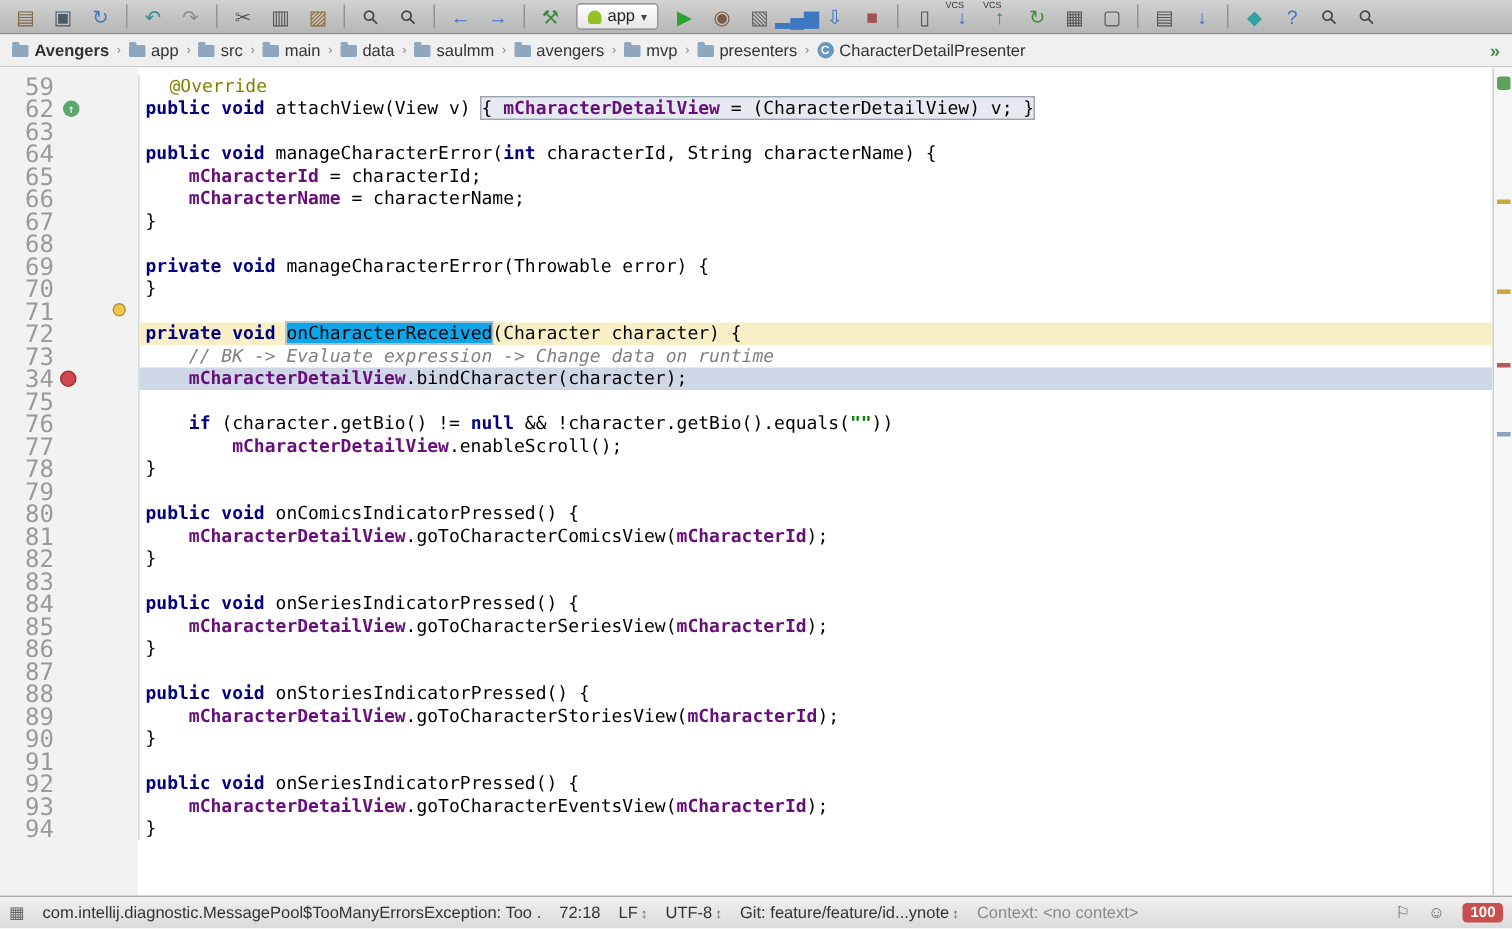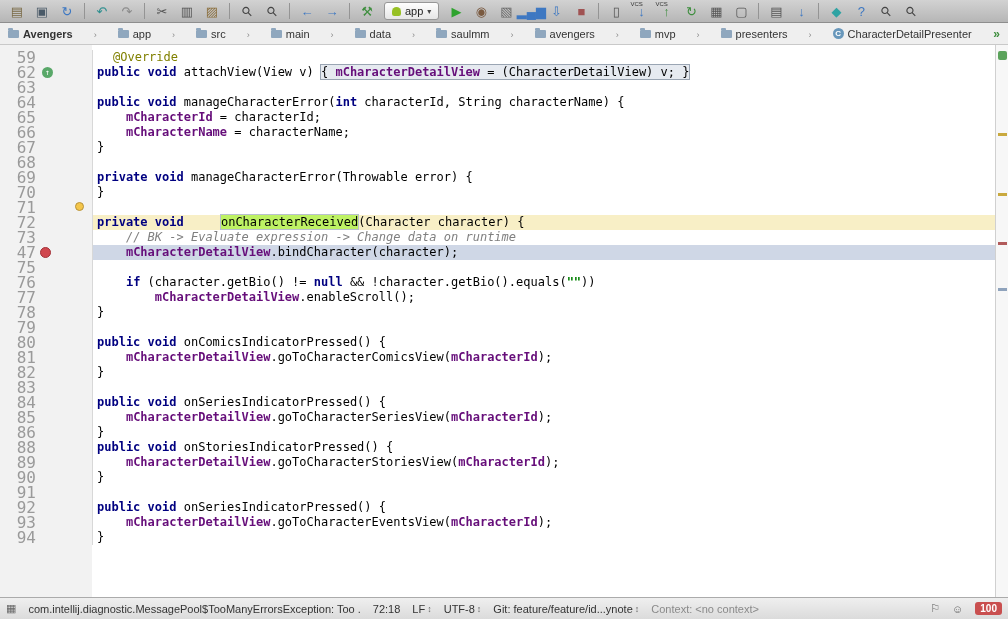--- a/index.html
+++ b/index.html
@@ -16,21 +16,21 @@
   .tb-icon .vcs-label{position:absolute;top:-1px;left:1px;font-size:6px;color:#333;transform:none;}
   .tb-sep{width:1px;height:16px;background:#949494;margin:0 4px;}
   .runconfig{height:18px;background:linear-gradient(#FEFEFE,#E6E6E6);border:1px solid #979797;border-radius:3px;
     display:flex;align-items:center;gap:4px;padding:0 7px;margin:0 4px;font-size:11px;color:#222;cursor:default;}
   .droid{width:9px;height:9px;border-radius:50% 50% 25% 25%;background:#97C024;}
   .caret-down{font-size:8px;color:#444;}
 
   
   .breadcrumbs{flex:0 0 22px;background:#EFEFEF;border-bottom:1px solid #C9C9C9;
     display:flex;align-items:center;padding:0 8px;font-size:11px;color:#333;}
-  .crumbs{display:flex;align-items:flex-end;gap:16px;}
+  .crumbs{display:flex;align-items:flex-start;}
   .crumb{display:flex;align-items:center;gap:4px;cursor:default;}
   .crumb.bold{font-weight:bold;}
   .bc-sep{color:#8A8A8A;margin:0 5px;font-size:9px;}
   .ico-folder{width:11px;height:8px;background:#8FA7BE;border-radius:1px;position:relative;display:inline-block;}
   .ico-folder::before{content:"";position:absolute;top:-2px;left:0;width:5px;height:2px;background:#8FA7BE;border-radius:1px 1px 0 0;}
   .ico-class{width:11px;height:11px;border-radius:50%;background:#6897BB;color:#fff;font-size:8px;font-weight:bold;
     display:flex;align-items:center;justify-content:center;}
   .bc-right{margin-left:auto;color:#3E8E3E;font-weight:bold;font-size:12px;cursor:default;}
 
   
@@ -46,21 +46,21 @@
     font-size:8px;line-height:11px;text-align:center;}
   .g-bulb{position:absolute;right:8px;top:2px;width:9px;height:9px;border-radius:50%;background:#F4C64A;border:1px solid #B8923A;}
   .code{flex:1;padding-left:4px;color:#000;cursor:text;}
   .line.caret-line .code{background:#F8EFC6;}
   .line.bp-line .code{background:#CFD7E6;}
   .tk-k{color:#000080;font-weight:bold;}
   .tk-f{color:#660E7A;font-weight:bold;}
   .tk-c{color:#808080;font-style:italic;}
   .tk-s{color:#008000;font-weight:bold;}
   .tk-a{color:#808000;margin-left:16px;}
-  .idhl{background:#bef264;outline:1px solid #B9C0CE;margin-left:30px;}
+  .idhl{background:#0ea5e9;outline:1px solid #B9C0CE;}
   .fold{background:#E6EAF0;outline:1px solid #9AA5B3;}
 
   .stripe{flex:0 0 13px;background:#F7F7F7;border-left:1px solid #D0D0D0;position:relative;}
   .inspect-ok{position:absolute;top:6px;left:2px;width:9px;height:9px;background:#5BA35B;border-radius:2px;}
   .mark{position:absolute;left:2px;width:9px;height:3px;}
 
   
   .statusbar{flex:0 0 22px;background:linear-gradient(#EFEFEF,#DBDBDB);border-top:1px solid #ABABAB;
     display:flex;align-items:center;padding:0 6px;font-size:11px;color:#333;gap:12px;}
   .sb-ico{color:#666;font-size:11px;cursor:default;}
@@ -186,33 +186,34 @@
         <div class="line"><div class="gutter"><span class="num">64</span><span class="gico"></span></div><div class="code"><span class="tk-k">public void</span><span class="tk-p"> manageCharacterError(</span><span class="tk-k">int</span><span class="tk-p"> characterId, String characterName) {</span></div></div>
         <div class="line"><div class="gutter"><span class="num">65</span><span class="gico"></span></div><div class="code"><span class="tk-p">    </span><span class="tk-f">mCharacterId</span><span class="tk-p"> = characterId;</span></div></div>
         <div class="line"><div class="gutter"><span class="num">66</span><span class="gico"></span></div><div class="code"><span class="tk-p">    </span><span class="tk-f">mCharacterName</span><span class="tk-p"> = characterName;</span></div></div>
         <div class="line"><div class="gutter"><span class="num">67</span><span class="gico"></span></div><div class="code"><span class="tk-p">}</span></div></div>
         <div class="line"><div class="gutter"><span class="num">68</span><span class="gico"></span></div><div class="code"></div></div>
         <div class="line"><div class="gutter"><span class="num">69</span><span class="gico"></span></div><div class="code"><span class="tk-k">private void</span><span class="tk-p"> manageCharacterError(Throwable error) {</span></div></div>
         <div class="line"><div class="gutter"><span class="num">70</span><span class="gico"></span></div><div class="code"><span class="tk-p">}</span></div></div>
         <div class="line"><div class="gutter"><span class="num">71</span><span class="gico"><span class="g-bulb"></span></span></div><div class="code"></div></div>
         <div class="line caret-line"><div class="gutter"><span class="num">72</span><span class="gico"></span></div><div class="code"><span class="tk-k">private void</span><span class="tk-p"> </span><span class="tk-p idhl">onCharacterReceived</span><span class="tk-p">(Character character) {</span></div></div>
         <div class="line"><div class="gutter"><span class="num">73</span><span class="gico"></span></div><div class="code"><span class="tk-p">    </span><span class="tk-c">// BK -&gt; Evaluate expression -&gt; Change data on runtime</span></div></div>
-        <div class="line bp-line"><div class="gutter"><span class="num">47</span><span class="gico"><span class="g-bp"></span></span></div><div class="code"><span class="tk-p">    </span><span class="tk-f">mCharacterDetailView</span><span class="tk-p">.bindCharacter(character);</span></div></div>
+        <div class="line bp-line"><div class="gutter"><span class="num">34</span><span class="gico"><span class="g-bp"></span></span></div><div class="code"><span class="tk-p">    </span><span class="tk-f">mCharacterDetailView</span><span class="tk-p">.bindCharacter(character);</span></div></div>
         <div class="line"><div class="gutter"><span class="num">75</span><span class="gico"></span></div><div class="code"></div></div>
         <div class="line"><div class="gutter"><span class="num">76</span><span class="gico"></span></div><div class="code"><span class="tk-p">    </span><span class="tk-k">if</span><span class="tk-p"> (character.getBio() != </span><span class="tk-k">null</span><span class="tk-p"> &amp;&amp; !character.getBio().equals(</span><span class="tk-s">""</span><span class="tk-p">))</span></div></div>
         <div class="line"><div class="gutter"><span class="num">77</span><span class="gico"></span></div><div class="code"><span class="tk-p">        </span><span class="tk-f">mCharacterDetailView</span><span class="tk-p">.enableScroll();</span></div></div>
         <div class="line"><div class="gutter"><span class="num">78</span><span class="gico"></span></div><div class="code"><span class="tk-p">}</span></div></div>
         <div class="line"><div class="gutter"><span class="num">79</span><span class="gico"></span></div><div class="code"></div></div>
         <div class="line"><div class="gutter"><span class="num">80</span><span class="gico"></span></div><div class="code"><span class="tk-k">public void</span><span class="tk-p"> onComicsIndicatorPressed() {</span></div></div>
         <div class="line"><div class="gutter"><span class="num">81</span><span class="gico"></span></div><div class="code"><span class="tk-p">    </span><span class="tk-f">mCharacterDetailView</span><span class="tk-p">.goToCharacterComicsView(</span><span class="tk-f">mCharacterId</span><span class="tk-p">);</span></div></div>
         <div class="line"><div class="gutter"><span class="num">82</span><span class="gico"></span></div><div class="code"><span class="tk-p">}</span></div></div>
         <div class="line"><div class="gutter"><span class="num">83</span><span class="gico"></span></div><div class="code"></div></div>
         <div class="line"><div class="gutter"><span class="num">84</span><span class="gico"></span></div><div class="code"><span class="tk-k">public void</span><span class="tk-p"> onSeriesIndicatorPressed() {</span></div></div>
         <div class="line"><div class="gutter"><span class="num">85</span><span class="gico"></span></div><div class="code"><span class="tk-p">    </span><span class="tk-f">mCharacterDetailView</span><span class="tk-p">.goToCharacterSeriesView(</span><span class="tk-f">mCharacterId</span><span class="tk-p">);</span></div></div>
         <div class="line"><div class="gutter"><span class="num">86</span><span class="gico"></span></div><div class="code"><span class="tk-p">}</span></div></div>
+        <div class="line"><div class="gutter"><span class="num">87</span><span class="gico"></span></div><div class="code"></div></div>
         <div class="line"><div class="gutter"><span class="num">88</span><span class="gico"></span></div><div class="code"><span class="tk-k">public void</span><span class="tk-p"> onStoriesIndicatorPressed() {</span></div></div>
         <div class="line"><div class="gutter"><span class="num">89</span><span class="gico"></span></div><div class="code"><span class="tk-p">    </span><span class="tk-f">mCharacterDetailView</span><span class="tk-p">.goToCharacterStoriesView(</span><span class="tk-f">mCharacterId</span><span class="tk-p">);</span></div></div>
         <div class="line"><div class="gutter"><span class="num">90</span><span class="gico"></span></div><div class="code"><span class="tk-p">}</span></div></div>
         <div class="line"><div class="gutter"><span class="num">91</span><span class="gico"></span></div><div class="code"></div></div>
         <div class="line"><div class="gutter"><span class="num">92</span><span class="gico"></span></div><div class="code"><span class="tk-k">public void</span><span class="tk-p"> onSeriesIndicatorPressed() {</span></div></div>
         <div class="line"><div class="gutter"><span class="num">93</span><span class="gico"></span></div><div class="code"><span class="tk-p">    </span><span class="tk-f">mCharacterDetailView</span><span class="tk-p">.goToCharacterEventsView(</span><span class="tk-f">mCharacterId</span><span class="tk-p">);</span></div></div>
         <div class="line"><div class="gutter"><span class="num">94</span><span class="gico"></span></div><div class="code"><span class="tk-p">}</span></div></div>
       </div>
     <div class="stripe">
       <div class="inspect-ok"></div>

